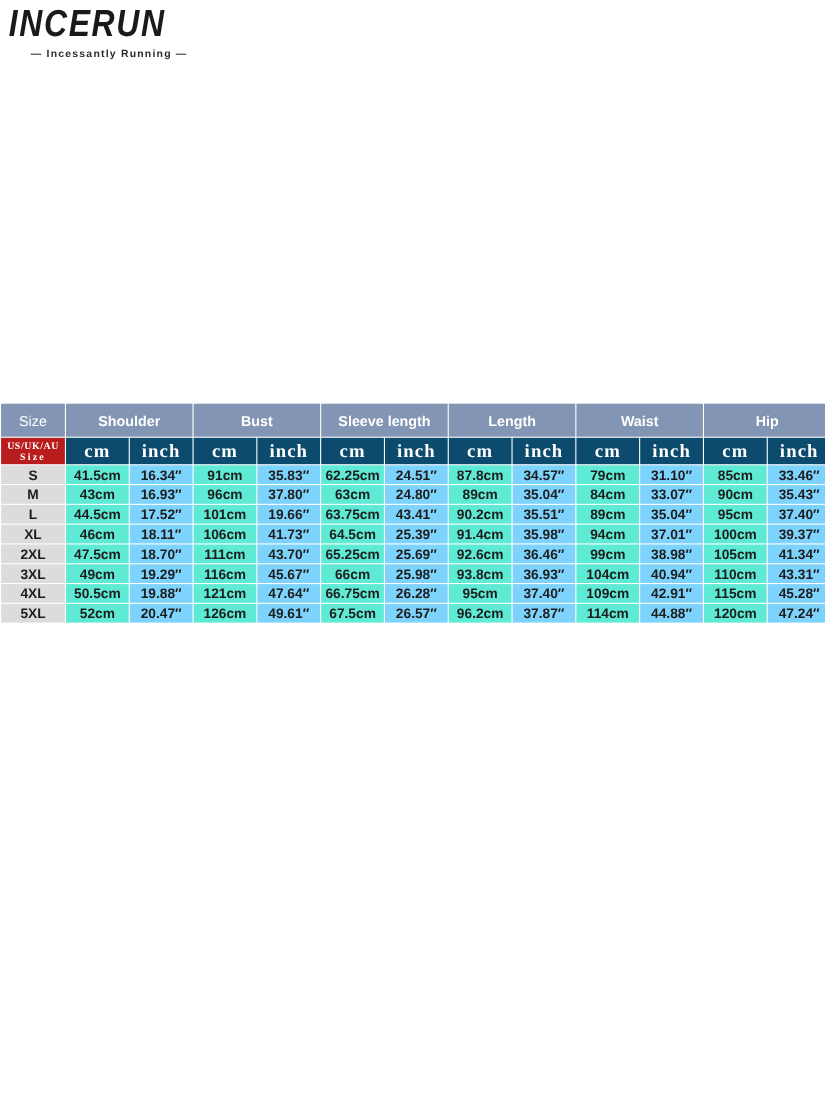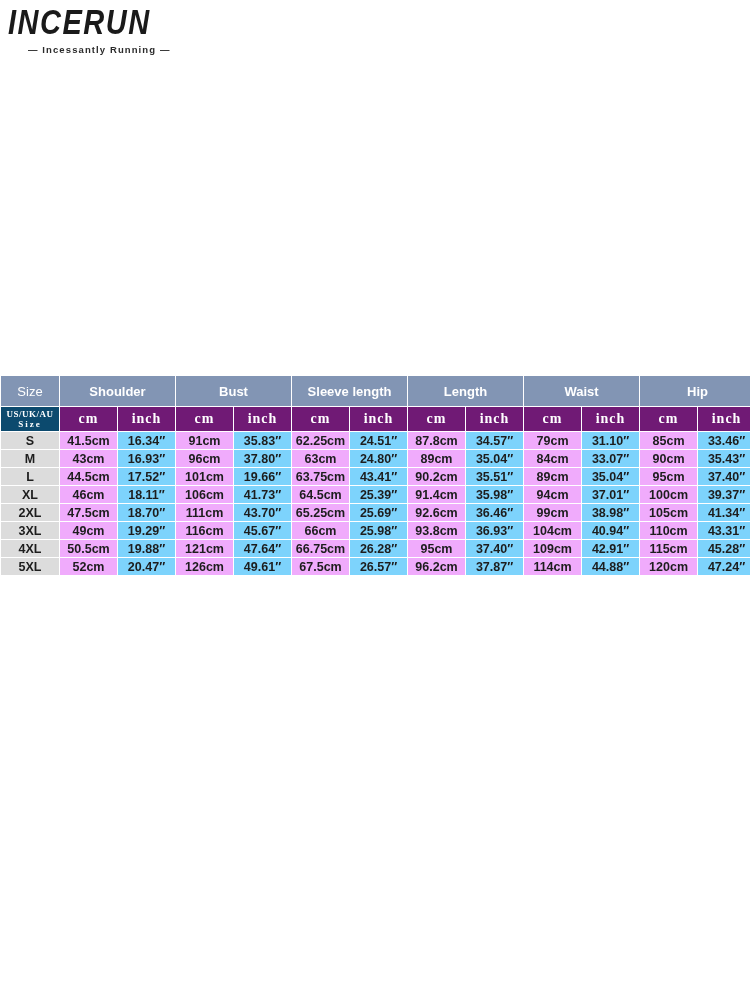--- a/index.html
+++ b/index.html
@@ -41,21 +41,21 @@
     color: #2b2b2b;
     margin-top: 9px;
     white-space: nowrap;
     margin-left: 20px;
   }
 
   
   .size-table-wrap {
     position: absolute;
     left: 0;
-    top: 375px;
+    top: 366px;
     width: 750px;
   }
   table.size-table {
     border-collapse: separate;
     border-spacing: 1px;
     width: 750px;
     table-layout: fixed;
     background: #ffffff;
   }
   table.size-table td {
@@ -68,58 +68,58 @@
   
   .hdr-group {
     background: #8295b4;
     color: #ffffff;
     font-family: "Liberation Sans", sans-serif;
     font-size: 13px;
     font-weight: 700;
     height: 30px;
   }
   .hdr-unit {
-    background: #701a75;
+    background: #0c4a6e;
     color: #ffffff;
     font-family: "Liberation Serif", serif;
-    font-size: 14px;
+    font-size: 17px;
     font-weight: 700;
     letter-spacing: 1px;
     height: 24px;
   }
   .hdr-size-main {
     background: #8295b4;
     color: #ffffff;
     font-family: "Liberation Sans", sans-serif;
     font-size: 13px;
     height: 30px;
   }
   .hdr-size-sub {
-    background: #0c4a6e;
+    background: #b91c1c;
     color: #ffffff;
     font-family: "Liberation Serif", serif;
     font-size: 9px;
     font-weight: 700;
     line-height: 1.15;
     letter-spacing: 0.5px;
     height: 24px;
   }
   .hdr-size-sub .l1 { display: block; }
   .hdr-size-sub .l2 { display: block; letter-spacing: 2px; }
 
   
   .cell {
     height: 17px;
     font-family: "Liberation Sans", sans-serif;
     font-size: 12.5px;
     color: #1d1d1d;
     font-weight: 600;
   }
   .cell-size { background: #dcdcdc; }
-  .cell-cm   { background: #f0abfc; }
+  .cell-cm   { background: #5eead4; }
   .cell-inch { background: #7dd3fc; }
 </style>
 </head>
 <body>
 
 <div class="brand">
   <div class="brand-word">INCERUN</div>
   <div class="brand-tag">— Incessantly Running —</div>
 </div>
 

